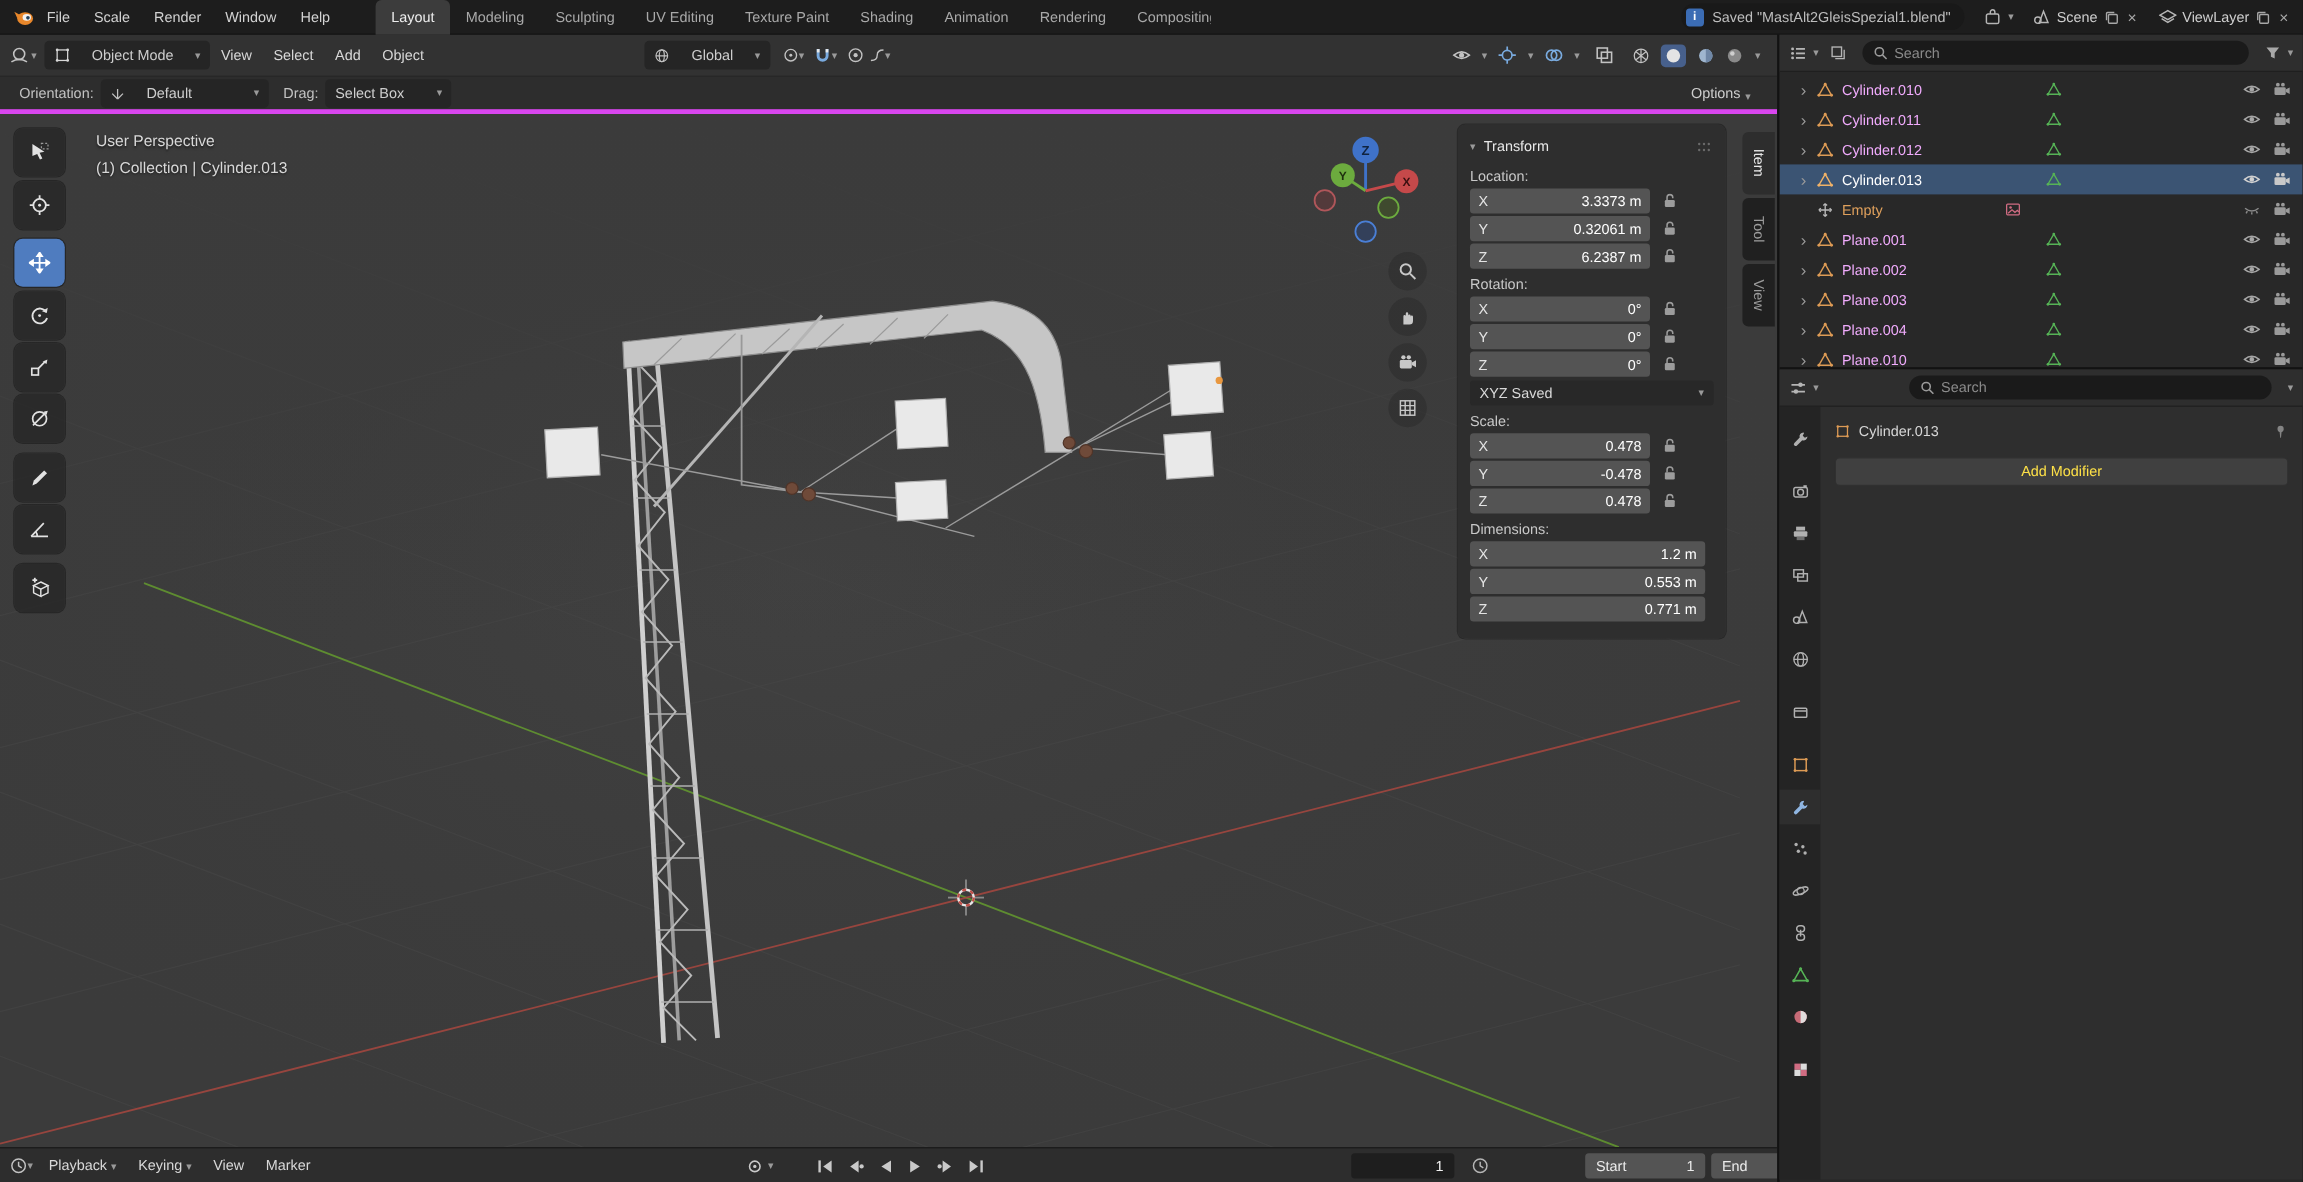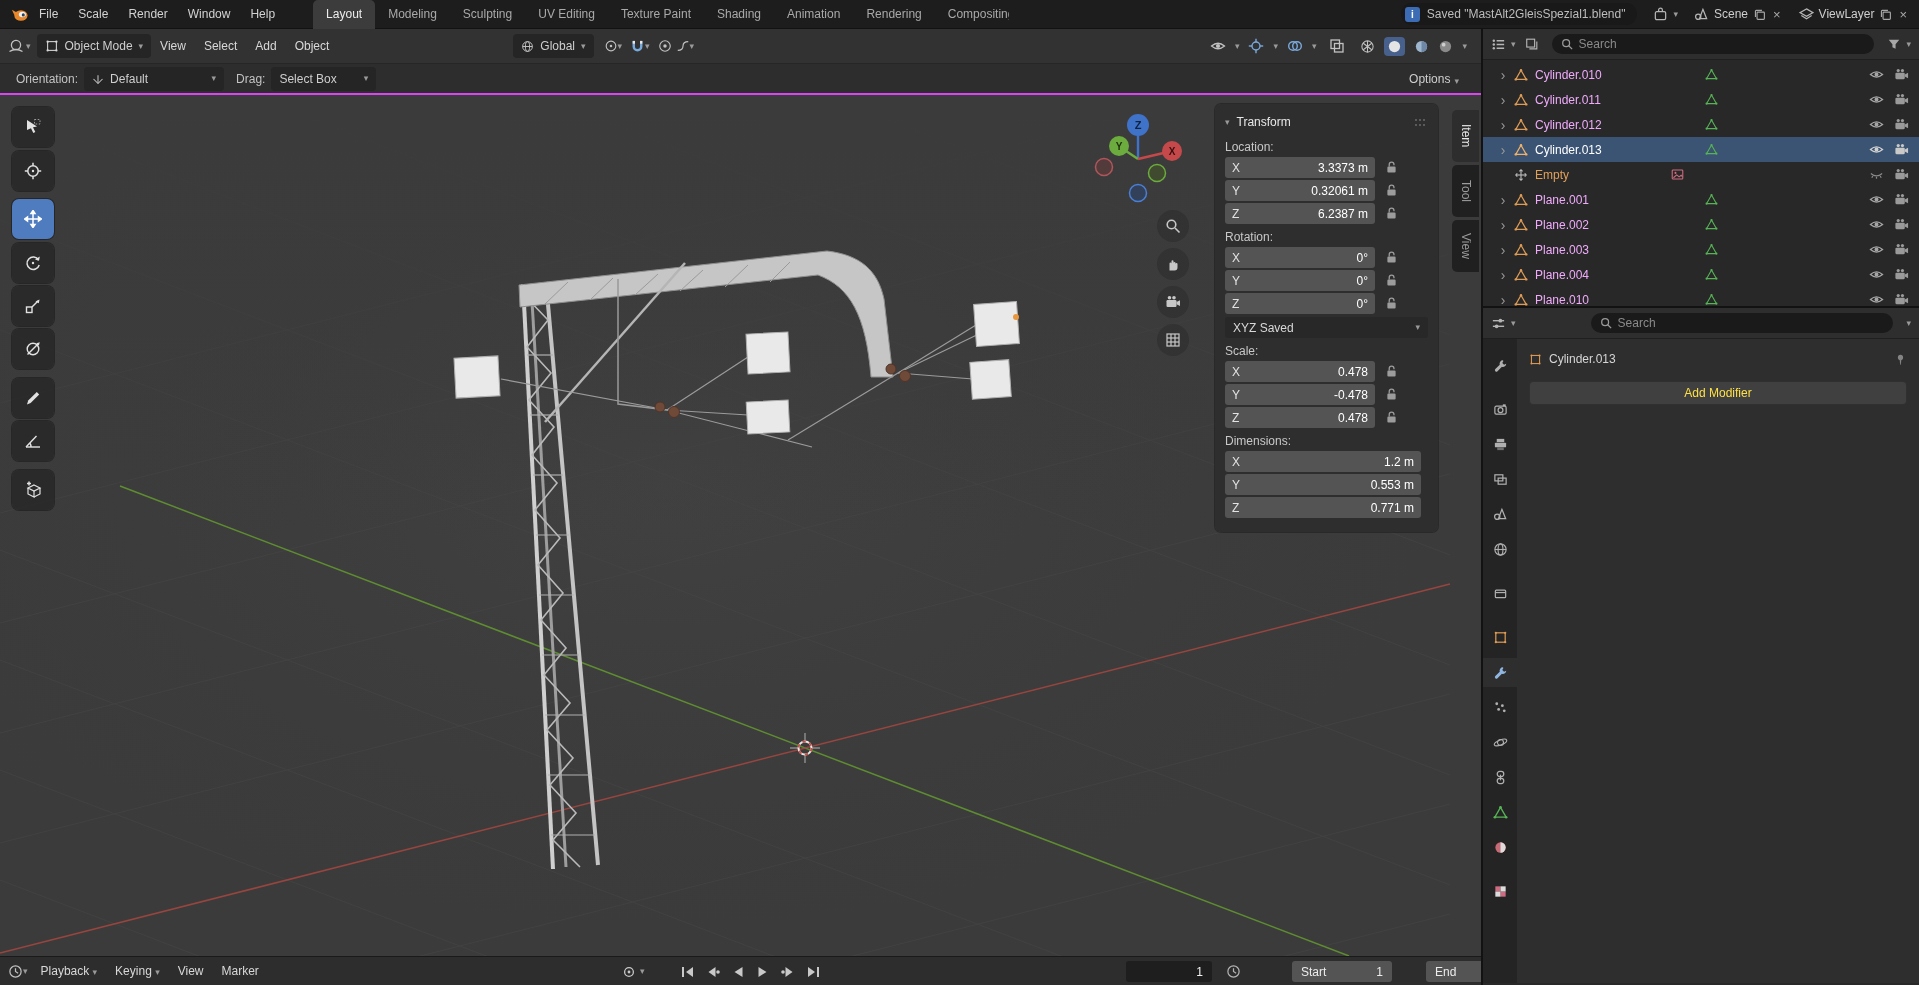--- a/index.html
+++ b/index.html
@@ -19,26 +19,26 @@
   .ws-tab.active{background:#3c3c3c;color:#ededed}
   .ws-tab.clipped{width:74px;overflow:hidden;padding-right:0}
   .status-pill{margin-left:auto;display:flex;align-items:center;gap:7px;background:#191919;border-radius:11px;height:22px;padding:0 12px 0 4px;color:#bdbdbd;white-space:nowrap}
   .info-badge{width:15px;height:15px;background:#3b6cb4;color:#fff;border-radius:3px;font-size:10px;font-weight:bold;display:flex;align-items:center;justify-content:center}
   .tb-cluster{display:flex;align-items:center;gap:5px;margin-left:16px;white-space:nowrap}
   .tb-x{color:#a9a9a9;font-size:13px;padding:0 2px}
 
   
   #left-area{position:absolute;left:0;top:29px;width:1481px;height:956px}
   #vp-header{display:flex;align-items:center;height:35px;background:#323232;padding:0 8px;border-bottom:1px solid #262626}
-  .pill{display:flex;align-items:center;gap:6px;background:#252525;border-radius:4px;height:24px;padding:0 8px;white-space:nowrap}
+  .pill{display:flex;align-items:center;gap:18px;background:#252525;border-radius:4px;height:24px;padding:0 8px;white-space:nowrap}
   .hmenu{padding:0 9px;color:#d8d8d8}
   #vp-right{display:flex;align-items:center;gap:9px;margin-left:auto;margin-right:6px}
   .shade-active{background:#47608c;border-radius:4px;padding:2px 3px;display:inline-flex}
 
-  #tool-settings{display:flex;align-items:center;height:31px;background:#2d2d2d;padding:0 10px;border-bottom:2px solid #d946ef}
+  #tool-settings{display:flex;align-items:center;height:31px;background:#2d2d2d;padding:0 10px;border-bottom:4px solid #d946ef}
   .ts-label{color:#c3c3c3;margin:0 6px}
 
   
   #viewport{position:relative;width:1481px;height:861px;background:#3b3b3b;overflow:hidden}
   #vp-text{position:absolute;left:80px;top:12px;color:#d8d8d8;font-size:13px;line-height:22px;text-shadow:0 1px 2px rgba(0,0,0,.55);pointer-events:none}
   #toolbar{position:absolute;left:12px;top:0;width:42px;height:430px}
   .tool-btn{position:absolute;left:0;width:42px;height:40px;background:rgba(41,41,41,.92);border-radius:7px;
             display:flex;align-items:center;justify-content:center;box-shadow:0 0 0 1px rgba(0,0,0,.35)}
   .tool-btn.active{background:#4f7cbf}
   #gizmo{position:absolute;left:1083px;top:12px}
@@ -438,20 +438,24 @@
             <line x1="-15" y1="0" x2="-6" y2="0"></line>
               <line x1="6" y1="0" x2="15" y2="0"></line>
             <line x1="0" y1="-15" x2="0" y2="-6"></line>
               <line x1="0" y1="6" x2="0" y2="15"></line>
           </g>
           <circle r="6.5" fill="none" stroke="#e8e8e8" stroke-width="2"></circle>
           <circle r="6.5" fill="none" stroke="#c0504a" stroke-width="2" stroke-dasharray="3.4 3.4"></circle>
         </g>
       </svg>
 
+      <div id="vp-text">
+        <div>User Perspective</div>
+        <div>(1) Collection | Cylinder.013</div>
+      </div>
 
       <div id="toolbar">
         <div class="tool-btn" style="top:12px">
           <span class="i">
               <svg width="18" height="18" viewBox="0 0 18 18">
                 <rect x="10.5" y="1.5" width="5.5" height="4.5" fill="none" stroke="#9a9a9a" stroke-width="1" stroke-dasharray="1.6 1.6"></rect>
                 <path d="M3 2 L13 8.5 L9 9.3 L11.3 14 L9.3 15 L7 10.3 L3 12 Z" fill="#e2e2e2"></path>
               </svg>
             </span>
         </div>
@@ -813,21 +817,21 @@
           </span>
       </div>
 
       <div id="tl-frame">1</div>
       <span class="i" style="position:absolute;left:1226px;top:7px">
         <svg width="15" height="15" viewBox="0 0 16 16" fill="none" stroke="#b5b5b5" stroke-width="1.3">
             <circle cx="8" cy="8" r="6"></circle>
             <path d="M8 4.5 V8 L10.8 9.8"></path>
           </svg>
       </span>
-      <div class="tl-field" style="left:1292px;width:100px">
+      <div class="tl-field" style="left:1321px;width:100px">
         <span>Start</span>
           <span style="margin-left:auto">1</span>
       </div>
       <div class="tl-field" style="left:1426px;width:98px">
         <span>End</span>
           <span style="margin-left:auto">250</span>
       </div>
     </div>
   </div>
 

